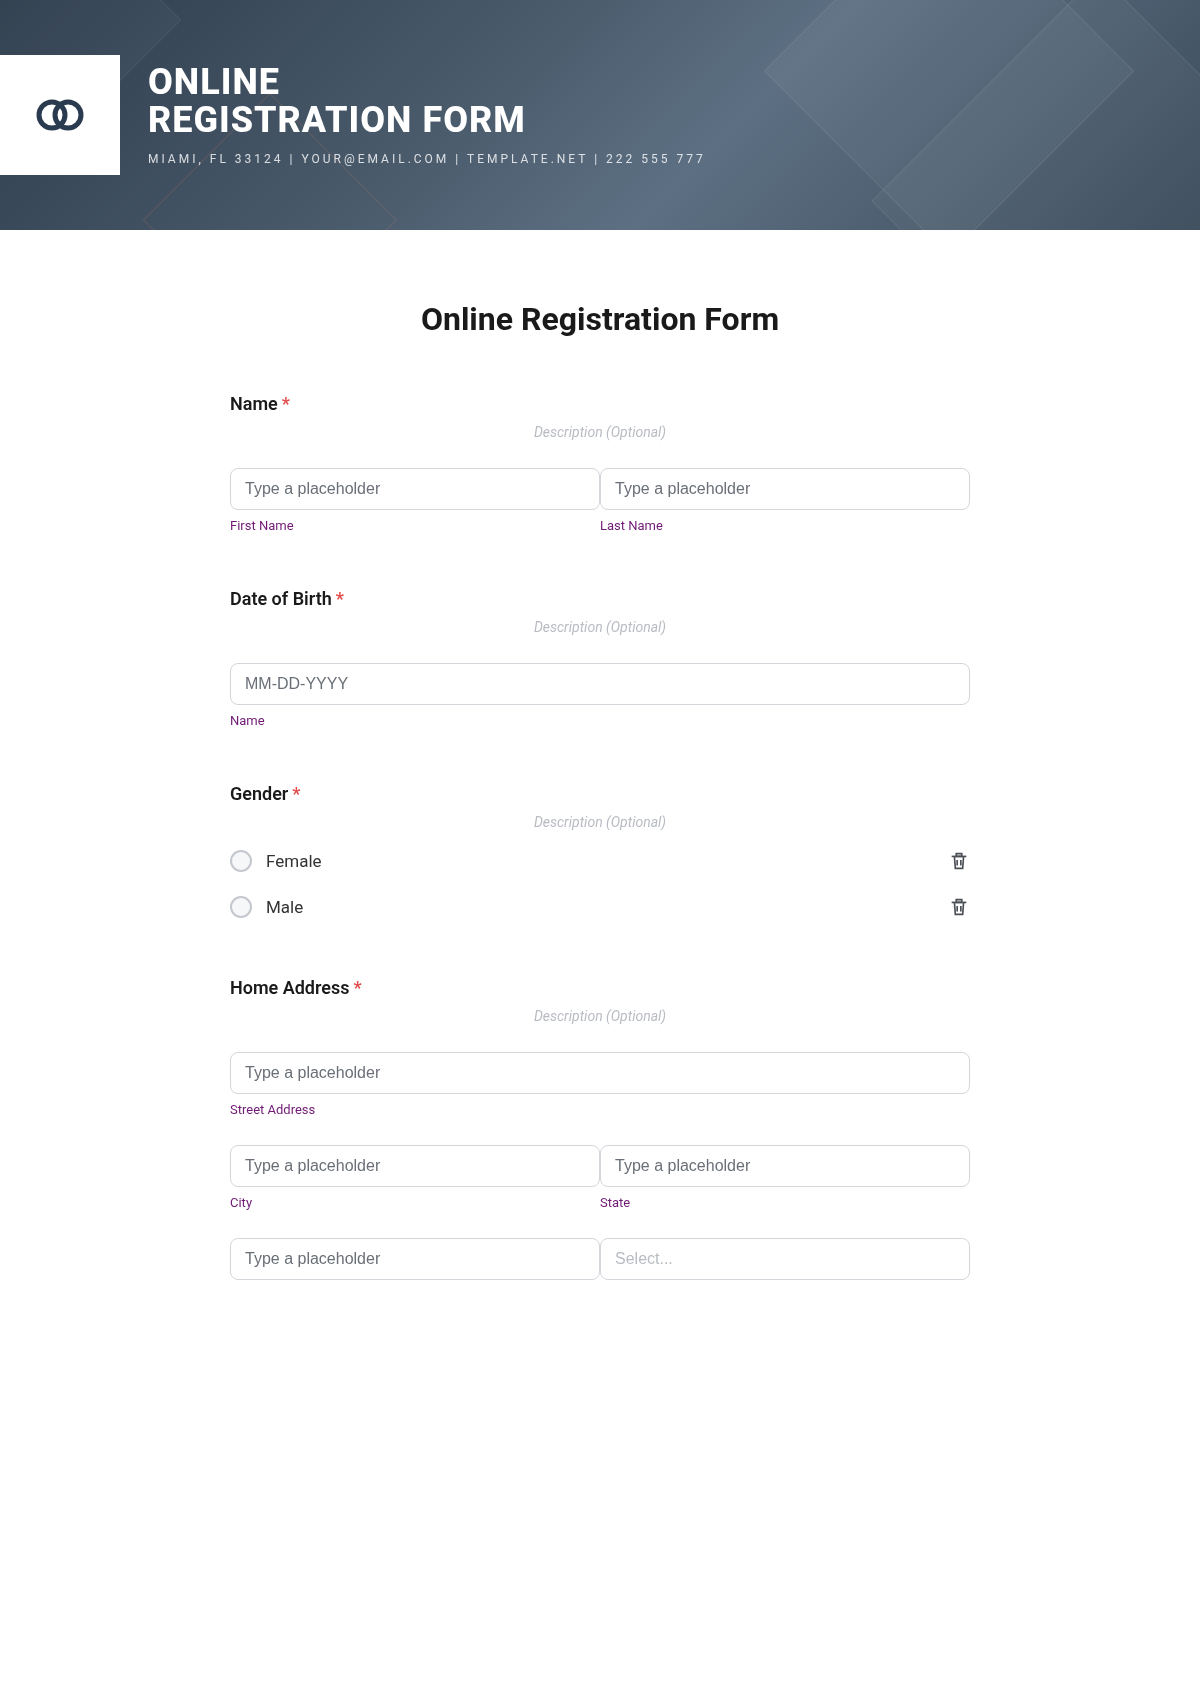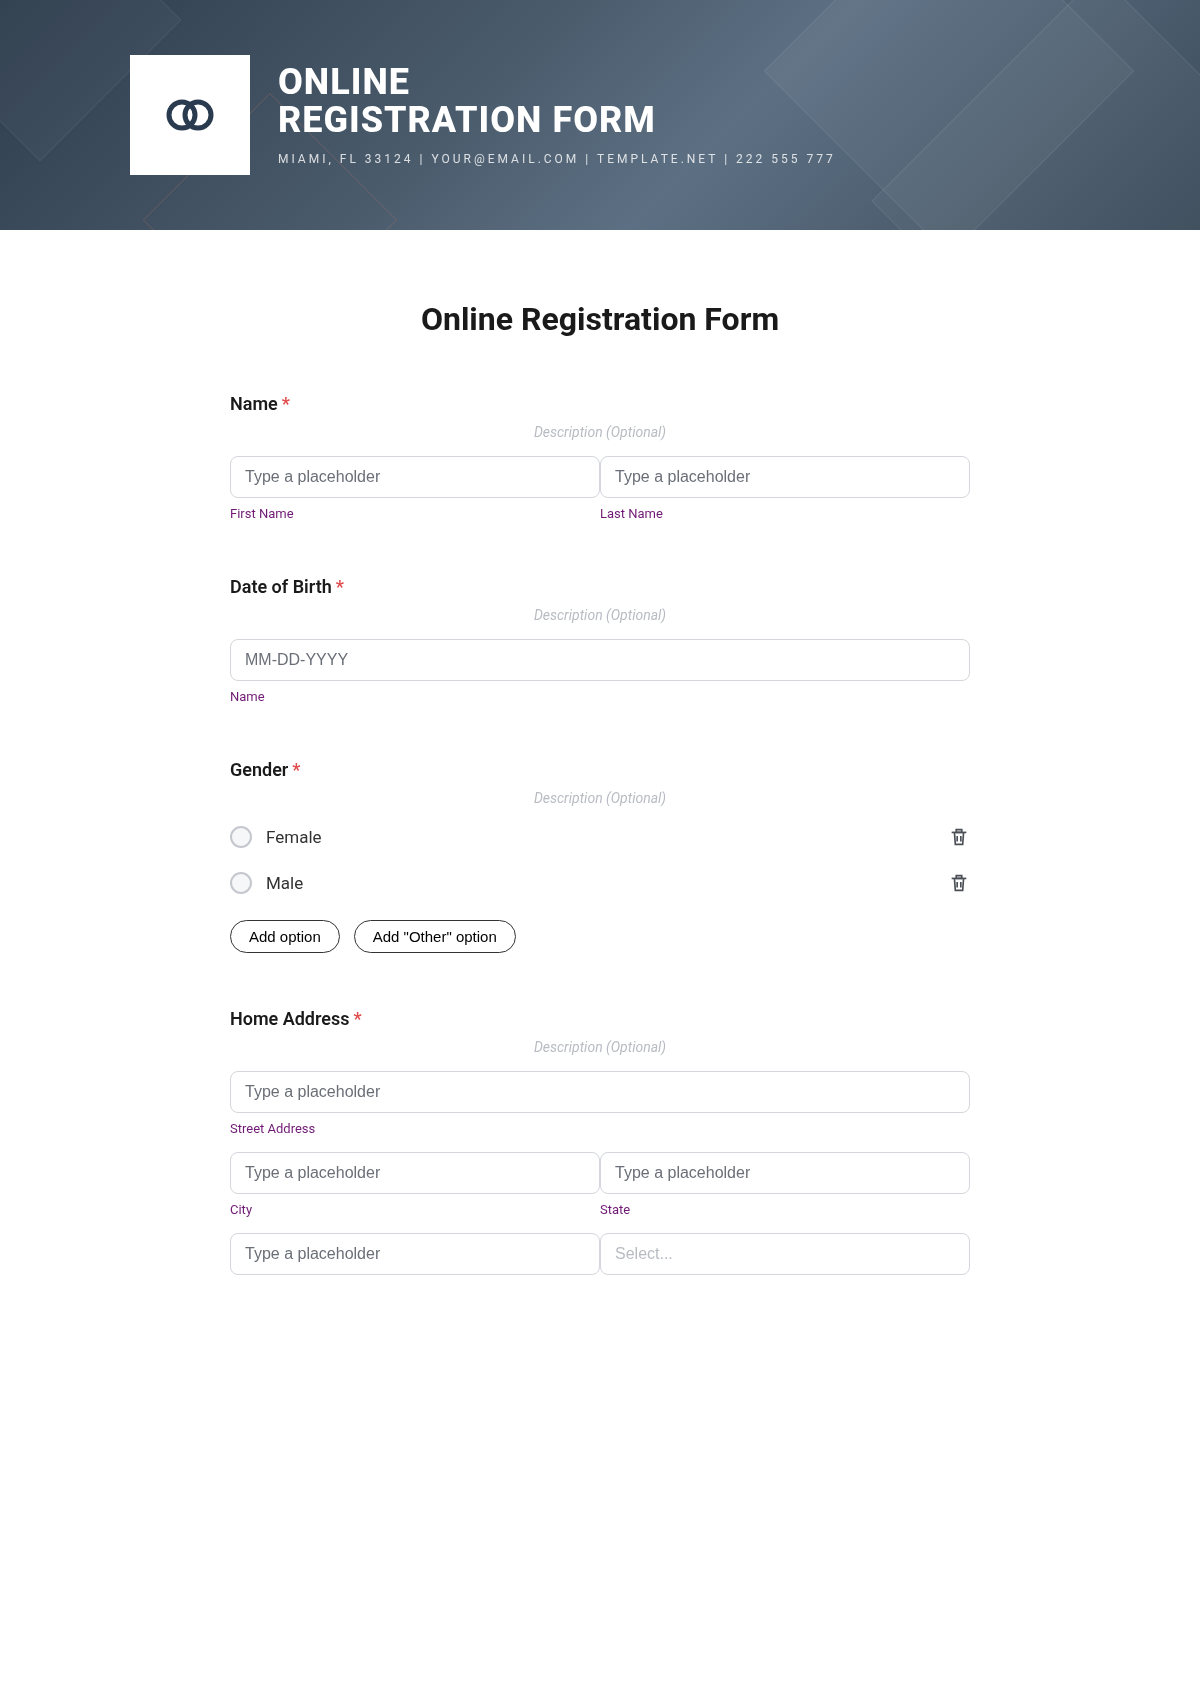--- a/index.html
+++ b/index.html
@@ -9,21 +9,20 @@
   width: 1200px;
   color: #222;
 }
 .hero {
   height: 230px;
   background: linear-gradient(135deg, #2e3d4d 0%, #4a5b6c 40%, #5d7083 60%, #3a4a5a 100%);
   position: relative;
   overflow: hidden;
   display: flex;
   align-items: center;
-  padding-left: 130px;
 }
 .hero::before, .hero::after {
   content: "";
   position: absolute;
   border: 1px solid rgba(255,255,255,0.08);
   background: rgba(255,255,255,0.04);
   transform: rotate(45deg);
 }
 .hero::before { width: 260px; height: 260px; top: -60px; right: 120px; }
 .hero::after { width: 320px; height: 320px; top: 40px; right: -60px; }
@@ -84,21 +83,21 @@
   color: #1a1a1a;
 }
 .req { color: #e14b4b; margin-left: 4px; }
 .field-desc {
   font-size: 14px;
   color: #b8bcc2;
   font-style: italic;
   margin-top: 10px;
   text-align: center;
 }
-.row { display: flex; margin-top: 16px; }
+.row { display: flex; margin-top: 28px; }
 .col { flex: 1; }
 .col-full { width: 100%; }
 .text-input {
   width: 100%;
   height: 42px;
   border: 1px solid #d3d6db;
   border-radius: 8px;
   padding: 0 14px;
   font-size: 16px;
   color: #333;
@@ -229,24 +228,20 @@
         <svg viewBox="0 0 24 24" fill="none" stroke="currentColor" stroke-width="1.8">
           <path d="M4 7h16"></path>
             <path d="M9 4h6v3H9z"></path>
             <path d="M7 7l1 13h8l1-13"></path>
             <path d="M10 11v6"></path>
             <path d="M14 11v6"></path>
         </svg>
       </span>
     </div>
 
-    <div class="pill-row">
-      <button class="pill">Add option</button>
-      <button class="pill">Add "Other" option</button>
-    </div>
   </div>
 
   <div class="field-block">
     <div class="field-label">
       <span>Home Address</span><span class="req">*</span>
     </div>
     <div class="field-desc">Description (Optional)</div>
 
     <div class="row">
       <div class="col-full">

